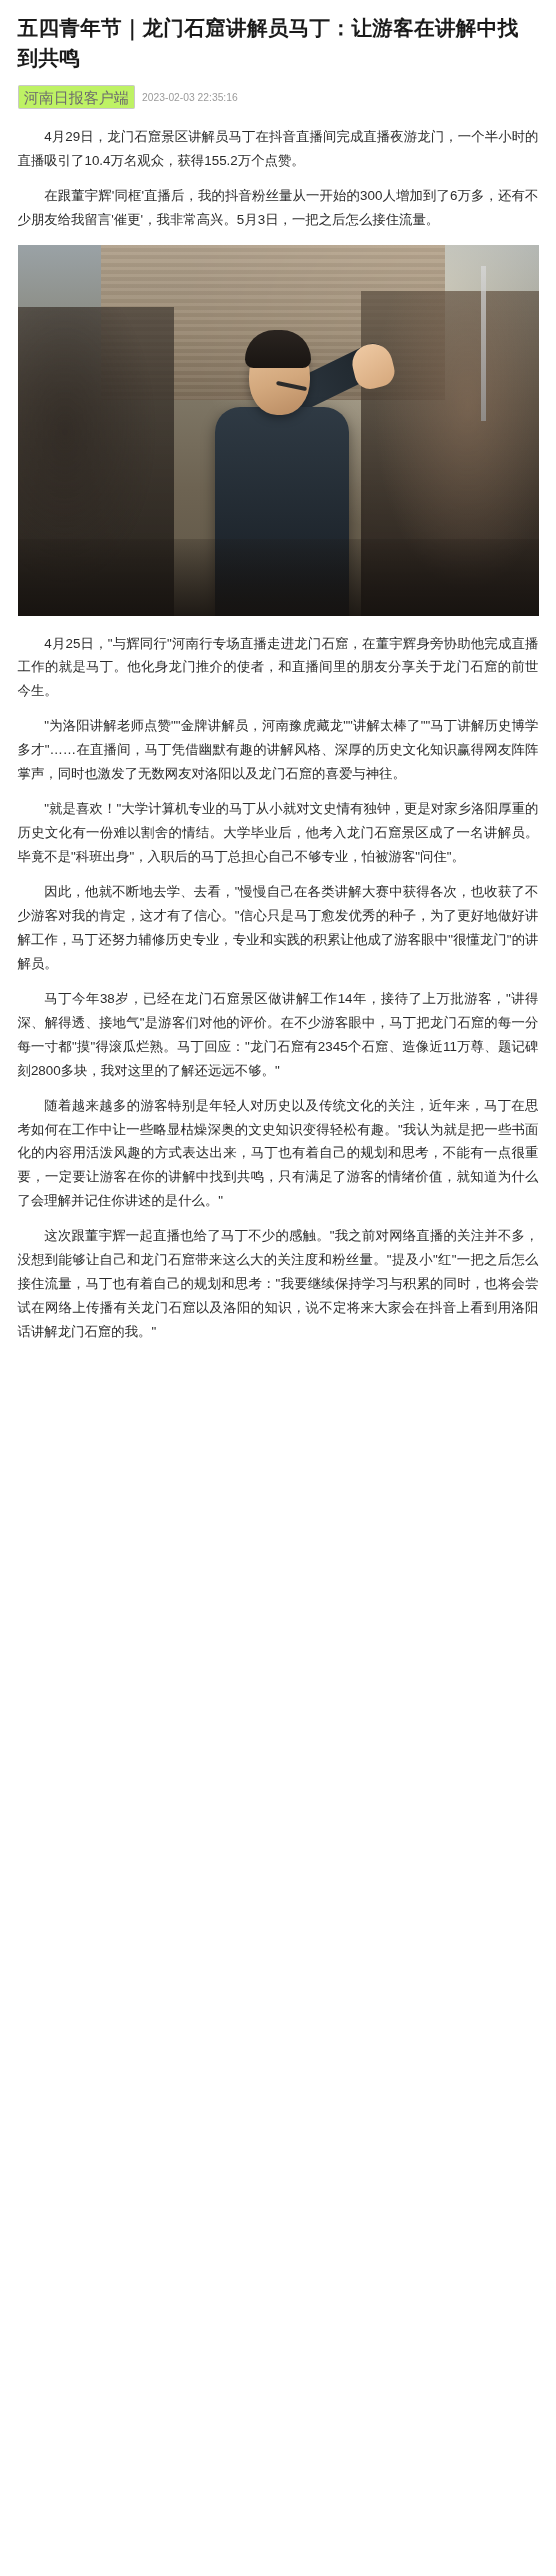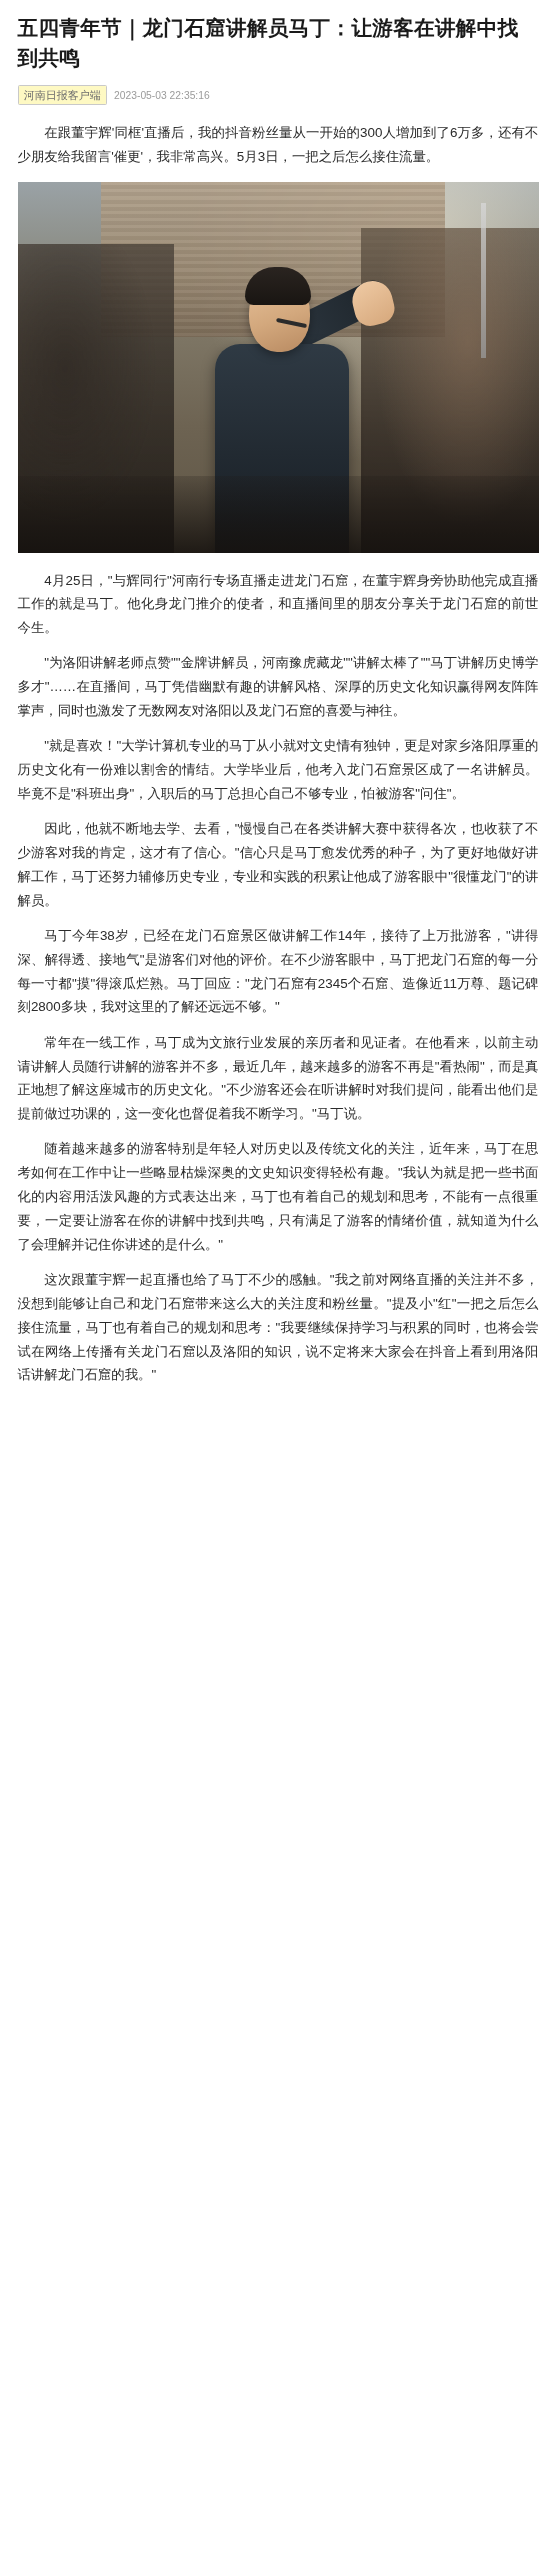--- a/index.html
+++ b/index.html
@@ -28,25 +28,25 @@
   .meta-row {
     display: flex;
     align-items: center;
     gap: 7.2px;
     margin-bottom: 15.5px;
   }
   .source-badge {
     display: inline-block;
     border: 0.5px solid #c9c9c9;
     color: #6d6d6d;
-    font-size: 11px;
+    font-size: 15px;
     line-height: 1;
     padding: 3.6px 5.2px;
     border-radius: 1.5px;
-    background: #fef9c3;
+    background: #bef264;
   }
   .timestamp {
     color: #9b9b9b;
     font-size: 10.3px;
   }
   .byline {
     font-size: 13.4px;
     color: #333333;
     margin: 0 0 12.4px 0;
     text-indent: 2em;
@@ -187,24 +187,25 @@
 </style>
 </head>
 <body>
 
 <div class="page">
 
   <h1 class="headline">五四青年节｜龙门石窟讲解员马丁：让游客在讲解中找到共鸣</h1>
 
   <div class="meta-row">
     <span class="source-badge">河南日报客户端</span>
-    <span class="timestamp">2023-05-03 22:35:16</span>
+    <span class="timestamp">2023-02-03 22:35:16</span>
   </div>
 
 
+  <p class="para">4月29日，龙门石窟景区讲解员马丁在抖音直播间完成直播夜游龙门，一个半小时的直播吸引了10.4万名观众，获得155.2万个点赞。</p>
   <p class="para">在跟董宇辉'同框'直播后，我的抖音粉丝量从一开始的300人增加到了6万多，还有不少朋友给我留言'催更'，我非常高兴。5月3日，一把之后怎么接住流量。</p>
 
   <figure class="figure">
     <div class="photo">
       <div class="sky"></div>
       <div class="wall"></div>
       <div class="crowd-left"></div>
       <div class="crowd-right"></div>
       <div class="flag"></div>
       <div class="subject">
@@ -217,18 +218,17 @@
       </div>
       <div class="ground"></div>
     </div>
   </figure>
 
   <p class="para">4月25日，"与辉同行"河南行专场直播走进龙门石窟，在董宇辉身旁协助他完成直播工作的就是马丁。他化身龙门推介的使者，和直播间里的朋友分享关于龙门石窟的前世今生。</p>
   <p class="para">"为洛阳讲解老师点赞""金牌讲解员，河南豫虎藏龙""讲解太棒了""马丁讲解历史博学多才"……在直播间，马丁凭借幽默有趣的讲解风格、深厚的历史文化知识赢得网友阵阵掌声，同时也激发了无数网友对洛阳以及龙门石窟的喜爱与神往。</p>
   <p class="para">"就是喜欢！"大学计算机专业的马丁从小就对文史情有独钟，更是对家乡洛阳厚重的历史文化有一份难以割舍的情结。大学毕业后，他考入龙门石窟景区成了一名讲解员。毕竟不是"科班出身"，入职后的马丁总担心自己不够专业，怕被游客"问住"。</p>
   <p class="para">因此，他就不断地去学、去看，"慢慢自己在各类讲解大赛中获得各次，也收获了不少游客对我的肯定，这才有了信心。"信心只是马丁愈发优秀的种子，为了更好地做好讲解工作，马丁还努力辅修历史专业，专业和实践的积累让他成了游客眼中"很懂龙门"的讲解员。</p>
   <p class="para">马丁今年38岁，已经在龙门石窟景区做讲解工作14年，接待了上万批游客，"讲得深、解得透、接地气"是游客们对他的评价。在不少游客眼中，马丁把龙门石窟的每一分每一寸都"摸"得滚瓜烂熟。马丁回应："龙门石窟有2345个石窟、造像近11万尊、题记碑刻2800多块，我对这里的了解还远远不够。"</p>
-  <p class="para">常年在一线工作，马丁成为文旅行业发展的亲历者和见证者。在他看来，以前主动请讲解人员随行讲解的游客并不多，最近几年，越来越多的游客不再是"看热闹"，而是真正地想了解这座城市的历史文化。"不少游客还会在听讲解时对我们提问，能看出他们是提前做过功课的，这一变化也督促着我不断学习。"马丁说。</p>
   <p class="para">随着越来越多的游客特别是年轻人对历史以及传统文化的关注，近年来，马丁在思考如何在工作中让一些略显枯燥深奥的文史知识变得轻松有趣。"我认为就是把一些书面化的内容用活泼风趣的方式表达出来，马丁也有着自己的规划和思考，不能有一点很重要，一定要让游客在你的讲解中找到共鸣，只有满足了游客的情绪价值，就知道为什么了会理解并记住你讲述的是什么。"</p>
   <p class="para">这次跟董宇辉一起直播也给了马丁不少的感触。"我之前对网络直播的关注并不多，没想到能够让自己和龙门石窟带来这么大的关注度和粉丝量。"提及小"红"一把之后怎么接住流量，马丁也有着自己的规划和思考："我要继续保持学习与积累的同时，也将会尝试在网络上传播有关龙门石窟以及洛阳的知识，说不定将来大家会在抖音上看到用洛阳话讲解龙门石窟的我。"</p>
 
 </div>
 
 
 </body></html>

